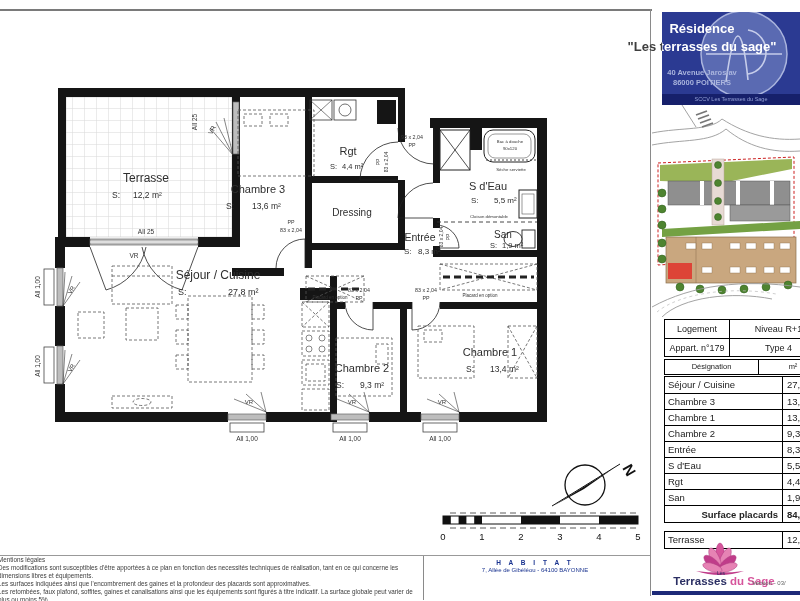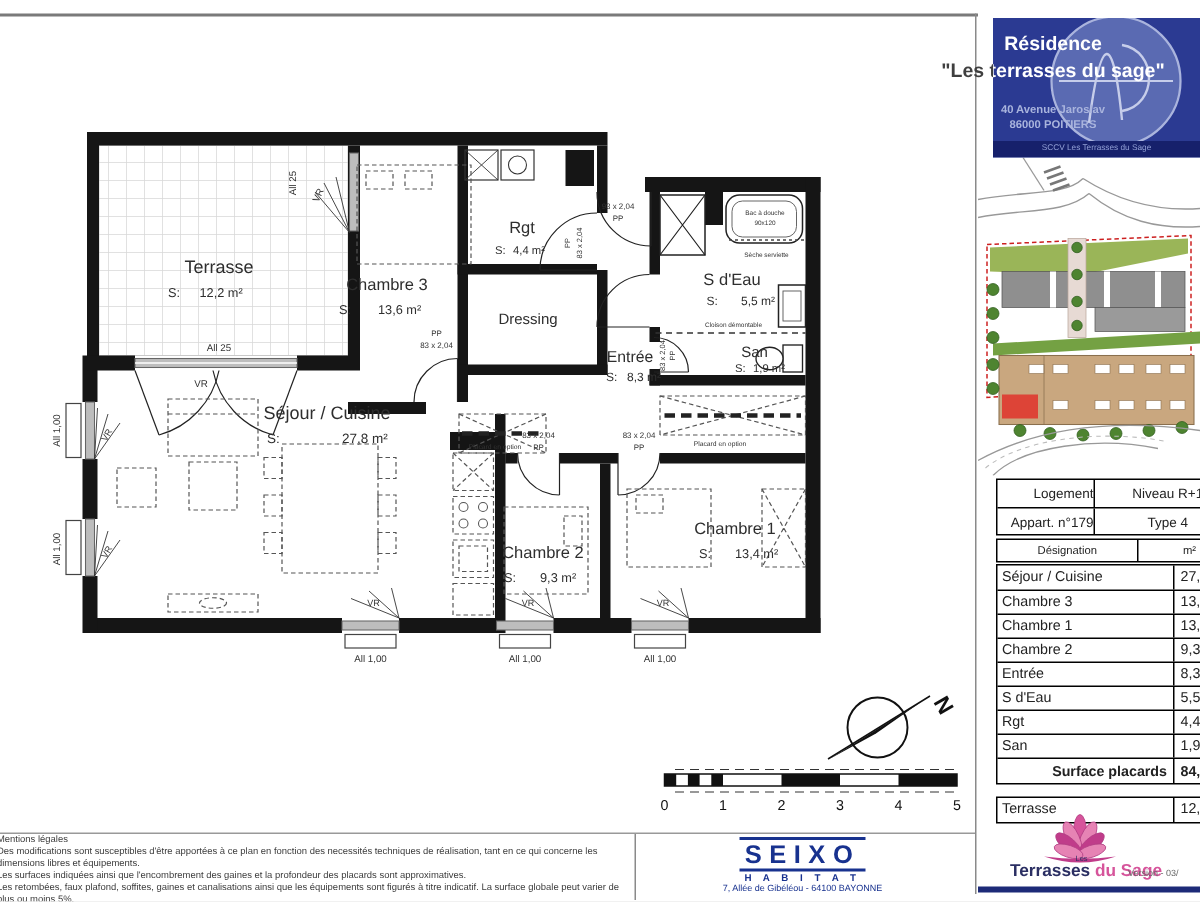--- a/index.html
+++ b/index.html
@@ -23,21 +23,21 @@
 
   
   .map{position:absolute;left:652px;top:105px;z-index:0;}
 
   
   .tbl{position:absolute;left:664px;width:164px;background:#fff;border:1px solid #000;box-sizing:border-box;}
   .tbl .r{display:flex;box-sizing:border-box;}
   .tbl .r + .r{border-top:1px solid #000;}
   .t-info{top:319px;}
   .t-info .r{height:18px;line-height:18px;font-size:9px;}
-  .t-info .c1{width:64px;text-align:right;border-right:1px solid #000;}
+  .t-info .c1{width:64px;text-align:center;border-right:1px solid #000;}
   .t-info .c2{flex:1;text-align:center;}
   .t-des{top:359px;}
   .t-des .r{height:14px;line-height:14px;font-size:7.5px;}
   .t-des .c1{width:93px;text-align:center;border-right:1px solid #000;}
   .t-des .c2{flex:1;text-align:center;}
   .t-rooms{top:376px;border-width:1.5px;}
   .t-rooms .r{height:16px;line-height:16px;font-size:9.5px;}
   .t-rooms .c1{width:118px;padding-left:3px;border-right:1px solid #000;box-sizing:border-box;}
   .t-rooms .c2{flex:1;padding-left:4px;}
   .t-rooms .total{font-weight:bold;height:17px;line-height:17px;border-top:1.5px solid #000;}
@@ -523,18 +523,17 @@
   <div class="navybar"></div>
 
   <div class="legal">
     <div>Mentions légales</div>
     <div>Des modifications sont susceptibles d'être apportées à ce plan en fonction des necessités techniques de réalisation, tant en ce qui concerne les dimensions libres et équipements.</div>
     <div>Les surfaces indiquées ainsi que l'encombrement des gaines et la profondeur des placards sont approximatives.</div>
     <div>Les retombées, faux plafond, soffites, gaines et canalisations ainsi que les équipements sont figurés à titre indicatif. La surface globale peut varier de plus ou moins 5%.</div>
   </div>
 
   <div class="seixo">
-    <div class="seixo-name">SEIXO</div>
     <div class="seixo-sub">H A B I T A T</div>
     <div class="seixo-addr">7, Allée de Gibéléou - 64100 BAYONNE</div>
   </div>
 
 </div>
 
 </body></html>

